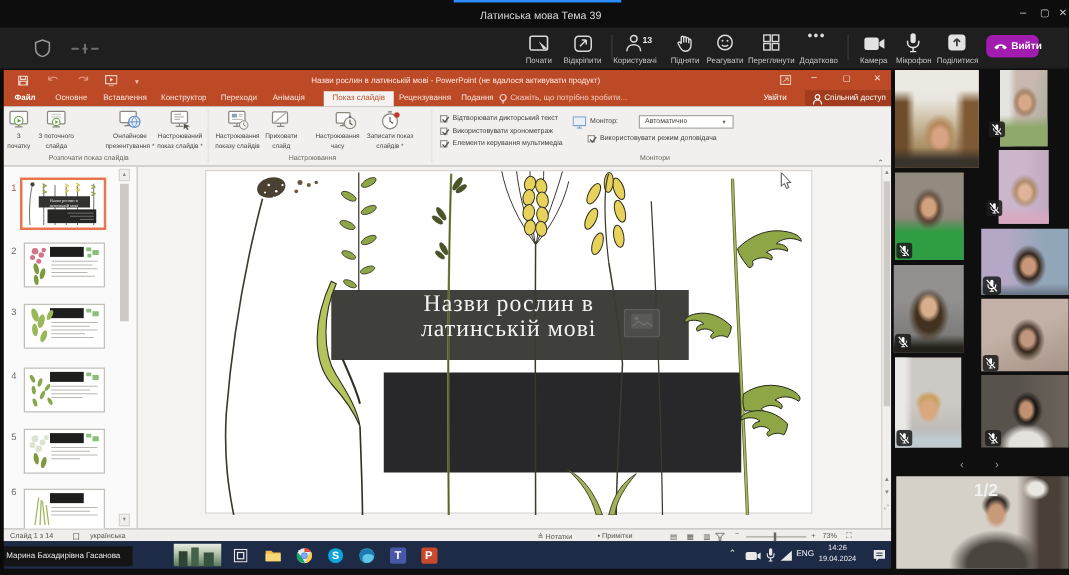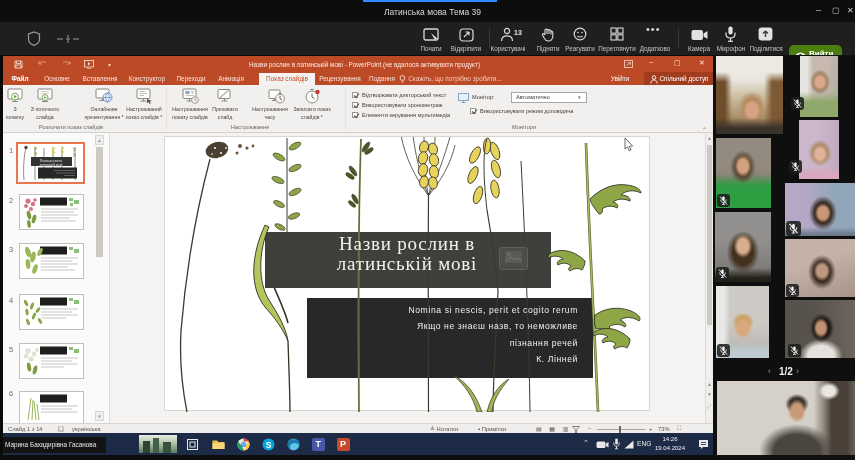--- a/index.html
+++ b/index.html
@@ -113,21 +113,21 @@
         <path d="M1 6.5 V8 C1 10.5 3 12 5.5 12 C8 12 10 10.5 10 8 V6.5" fill="none" stroke="#e2e2e2" stroke-width="1.2"></path>
         <line x1="5.5" y1="12" x2="5.5" y2="15" stroke="#e2e2e2" stroke-width="1.2"></line>
         <line x1="3" y1="15.3" x2="8" y2="15.3" stroke="#e2e2e2" stroke-width="1.2"></line>
       </svg>
 
  <svg class="a" style="left:758px;top:5px" width="15" height="14" viewBox="0 0 15 14">
         <rect x="0.6" y="0.6" width="13.8" height="12.8" rx="3" fill="#e2e2e2"></rect>
         <path d="M7.5 10 V4 M7.5 4 L5 6.5 M7.5 4 L10 6.5" stroke="#3a3a3a" stroke-width="1.4" fill="none"></path>
       </svg>
 
- <div class="a" style="left:789px;top:23px;width:53px;height:18px;background:#4d7c0f;border-radius:5px">
+ <div class="a" style="left:789px;top:6px;width:42px;height:18px;background:#a21caf;border-radius:5px">
    <svg class="a" style="left:6px;top:6px" width="11" height="6" viewBox="0 0 11 6">
           <path d="M0.5 4 C3.5 0.5 7.5 0.5 10.5 4 L9 5.5 L7 4.4 V3 C6 2.6 5 2.6 4 3 V4.4 L2 5.5 Z" fill="#fff"></path>
         </svg>
    <span class="a" style="left:20px;top:4px;color:#fff;font-size:8px;font-weight:bold">Вийти</span>
  </div>
  <div class="zlab" style="left:431px">Почати</div>
  <div class="zlab" style="left:466px">Відкріпити</div>
  <div class="zlab" style="left:508px">Користувачі</div>
  <div class="zlab" style="left:548px">Підняти</div>
  <div class="zlab" style="left:580px">Реагувати</div>
@@ -513,21 +513,20 @@
  <g fill="#8fa646" stroke="#22261a" stroke-width="0.8">
   <path d="M425 62 C435 52 448 46 462 48 C470 49 476 52 476 56 C468 52 460 54 456 58 C462 58 466 61 465 64 C458 61 452 62 448 65 C452 66 454 69 452 71 C447 68 441 69 437 72 C438 75 437 77 434 77 C430 72 426 67 425 62 Z"></path>
   <path d="M420 124 C412 116 402 112 392 114 C386 115 382 118 383 121 C389 118 395 119 398 122 C393 123 391 126 393 128 C398 125 403 126 406 129 C403 131 403 133 405 134 C409 131 414 131 417 133 C419 130 420 127 420 124 Z"></path>
   <path d="M430 178 C440 171 453 169 466 174 C473 177 477 181 474 184 C467 179 459 180 455 183 C460 185 462 188 460 190 C454 186 448 187 444 190 C447 192 447 195 444 196 C440 192 434 191 431 192 C429 187 429 182 430 178 Z"></path>
   <path d="M465 202 C457 194 447 190 437 192 C431 193 427 196 428 199 C434 196 440 197 443 200 C438 201 436 204 438 206 C443 203 448 204 451 207 C448 209 448 211 450 212 C454 209 459 209 462 211 C464 208 465 205 465 202 Z"></path>
  </g>
 </svg>
 </div>
 
 <div class="a" style="left:264px;top:231px;width:286px;height:56px;color:#f2f2f2;font-family:'Liberation Serif',serif;font-size:19px;letter-spacing:0.8px;text-align:center;line-height:20px;padding-top:3px">Назви рослин в<br>латинській мові</div>
-<div class="a" style="left:306px;top:297px;width:286px;height:80px;color:#f0f0f0;font-size:8.6px;letter-spacing:0.6px;text-align:right;line-height:16.4px;padding:5px 14px 0 0">Nomina si nescis, perit et cogito rerum<br>Якщо не знаєш назв, то неможливе<br>пізнання речей<br>К. Лінней</div>
 <svg class="a" style="left:499px;top:247px" width="29" height="23" viewBox="0 0 29 23">
       <rect x="0.5" y="0.5" width="28" height="22" rx="2" fill="#4c4c49" stroke="#5e5e5b"></rect>
       <rect x="6" y="4" width="17" height="12" fill="#5a5a57"></rect>
       <circle cx="10" cy="7.5" r="1.6" fill="#6e6e6a"></circle>
       <path d="M7 14 l5 -4 4 3 3 -2 4 3" stroke="#6e6e6a" stroke-width="1.2" fill="none"></path>
     </svg>
 
 <svg class="a" style="left:624px;top:138px" width="10" height="14" viewBox="0 0 10 14">
       <path d="M1 0 L1 11 L3.5 8.8 L5.2 12.8 L7 12 L5.4 8.2 L8.6 8 Z" fill="#fff" stroke="#444" stroke-width="0.8"></path>
     </svg>
@@ -662,21 +661,21 @@
  radial-gradient(ellipse 15px 18px at 37px 28px,#1a1613 50%,rgba(26,22,19,0) 82%),
  radial-gradient(ellipse 24px 19px at 36px 56px,#e5e1dc 55%,rgba(229,225,220,0) 90%),
  linear-gradient(90deg,#57524c 0 40%,#6d655c 100%)"></div>
 <div class="vid" style="left:717px;top:381px;width:138px;height:74px;background:
  radial-gradient(ellipse 11px 14px at 80px 30px,#c99a78 50%,rgba(201,154,120,0) 85%),
  radial-gradient(ellipse 14px 12px at 80px 23px,#38302a 50%,rgba(56,48,42,0) 85%),
  radial-gradient(ellipse 42px 30px at 80px 70px,#4a463f 55%,rgba(74,70,63,0) 90%),
  radial-gradient(ellipse 12px 10px at 112px 10px,#eae7e2 50%,rgba(234,231,226,0) 90%),
  linear-gradient(90deg,#d5d0c8 0 70%,#8a8078 78%,#4a4038 83% 94%,#6a625a 100%)"></div>
 <span class="a" style="left:768px;top:366px;color:#999;font-size:9px">‹</span>
-<span class="a" style="left:779px;top:366px;color:#f0f0f0;font-size:10px;font-weight:bold">1/2</span>
+<span class="a" style="left:779px;top:384px;color:#f0f0f0;font-size:14px;font-weight:bold">1/2</span>
 <span class="a" style="left:796px;top:366px;color:#999;font-size:9px">›</span>
 
 <svg class="a" style="left:717px;top:194px" width="13" height="13" viewBox="0 0 13 13">
       <rect width="13" height="13" rx="3" fill="rgba(30,30,30,.88)"></rect>
       <rect x="5.4" y="2.5" width="2.2" height="4.5" rx="1.1" fill="#fff"></rect>
       <path d="M3.8 5.5 V6 C3.8 7.6 5 8.6 6.5 8.6 C8 8.6 9.2 7.6 9.2 6 V5.5 M6.5 8.6 V10.2 M5 10.4 H8" stroke="#fff" stroke-width="0.8" fill="none"></path>
       <line x1="3" y1="2.5" x2="10" y2="10.5" stroke="#fff" stroke-width="1"></line>
     </svg>
 <svg class="a" style="left:716px;top:267px" width="13" height="13" viewBox="0 0 13 13">
       <rect width="13" height="13" rx="3" fill="rgba(30,30,30,.88)"></rect>

